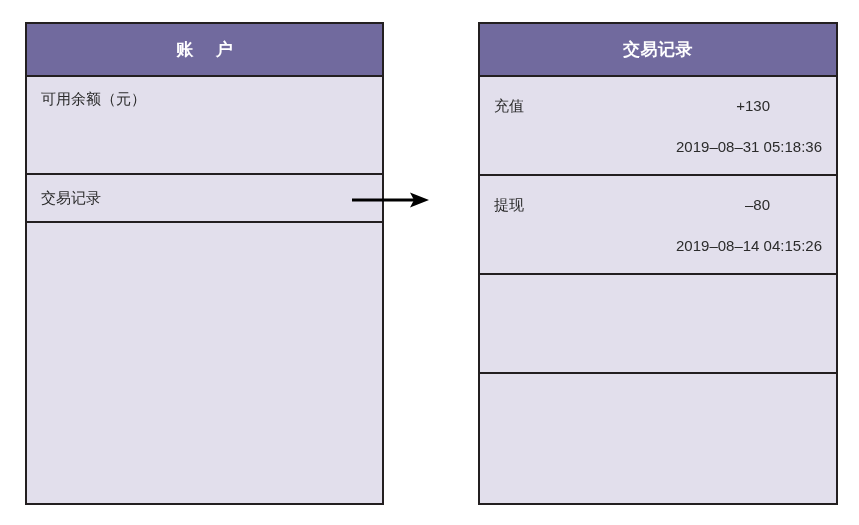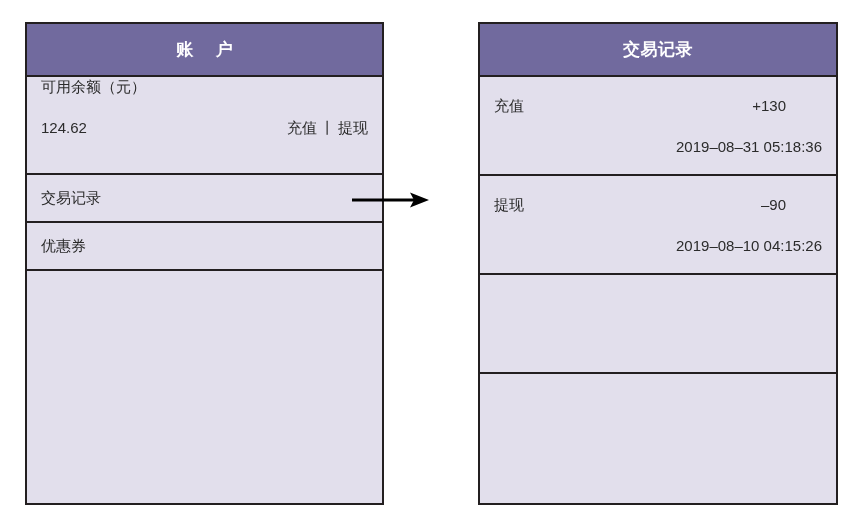--- a/index.html
+++ b/index.html
@@ -59,21 +59,21 @@
     flex: 1 1 auto;
     display: flex;
     flex-direction: column;
     min-height: 0;
   }
 
   
   .balance-block {
     flex: 0 0 98px;
     box-sizing: border-box;
-    padding: 0 14px 0 14px;
+    padding: 12px 14px 0 14px;
     border-bottom: 2px solid #231f20;
     display: flex;
     flex-direction: column;
     justify-content: flex-start;
   }
   .balance-label {
     font-size: 15px;
     color: #2b2b2b;
     line-height: 20px;
   }
@@ -126,21 +126,21 @@
     align-items: baseline;
     justify-content: space-between;
   }
   .txn-type {
     font-size: 15px;
     color: #2b2b2b;
   }
   .txn-amount {
     font-size: 15px;
     color: #2b2b2b;
-    margin-right: 36px;
+    margin-right: 52px;
   }
   .txn-time {
     margin-top: 22px;
     text-align: right;
     font-size: 15px;
     color: #2b2b2b;
   }
 
   
   #flow-arrow {
@@ -157,33 +157,26 @@
 <div class="panel" id="account-panel">
 
   <div class="panel-header">
     <span class="spaced">账 户</span>
   </div>
 
   <div class="panel-body">
 
     <div class="balance-block">
       <div class="balance-label">可用余额（元）</div>
-      <div class="balance-row">
-        <span class="balance-amount">124.62</span>
-        <span class="balance-actions"><span>充值</span><span class="sep">丨</span><span>提现</span></span>
-      </div>
     </div>
 
     <div class="menu-item">
       <span>交易记录</span>
     </div>
 
-    <div class="menu-item">
-      <span>优惠券</span>
-    </div>
 
 
     <div class="filler"></div>
   </div>
 </div>
 
 <div class="panel" id="transactions-panel">
 
   <div class="panel-header">
     <span>交易记录</span>
@@ -195,23 +188,23 @@
       <div class="txn-top">
         <span class="txn-type">充值</span>
         <span class="txn-amount">+130</span>
       </div>
       <div class="txn-time">2019–08–31 05:18:36</div>
     </div>
 
     <div class="txn-item">
       <div class="txn-top">
         <span class="txn-type">提现</span>
-        <span class="txn-amount">–90</span>
+        <span class="txn-amount">–80</span>
       </div>
-      <div class="txn-time">2019–08–10 04:15:26</div>
+      <div class="txn-time">2019–08–14 04:15:26</div>
     </div>
 
     <div class="txn-item">
     </div>
 
     <div class="filler"></div>
   </div>
 </div>
 
 <svg id="flow-arrow" viewBox="0 0 78 18">

